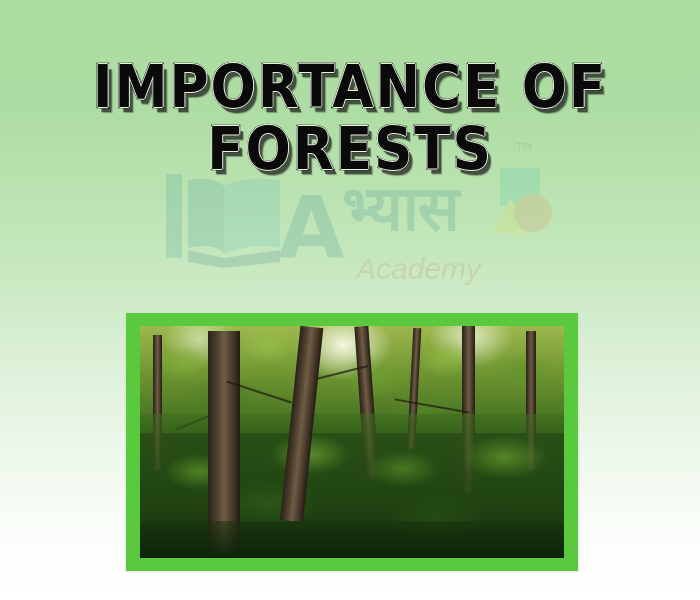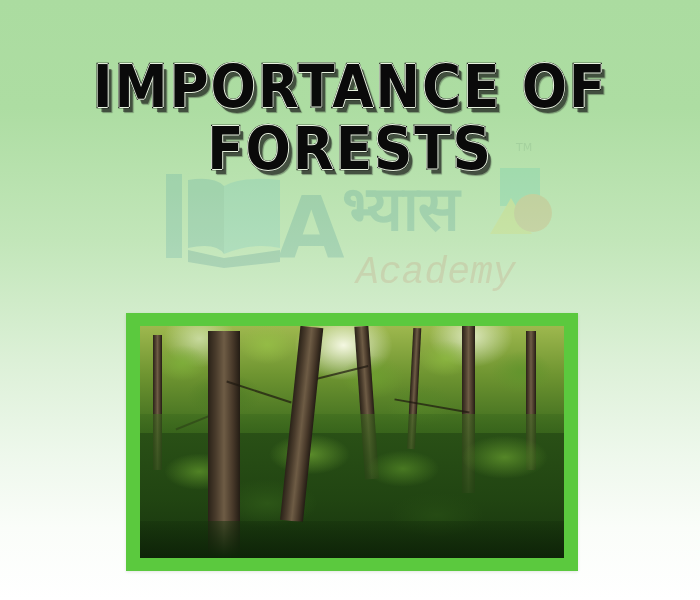--- a/index.html
+++ b/index.html
@@ -63,23 +63,23 @@
     font-weight: bold;
     color: #1F7A8C;
     font-family: "DejaVu Sans", sans-serif;
     line-height: 1;
     letter-spacing: -1px;
   }
   .wm-academy {
     position: absolute;
     left: 196px;
     top: 104px;
-    font-size: 38px;
+    font-size: 30px;
     color: #C2705A;
-    font-family: Liberation Mono, monospace;
+    font-family: Liberation Sans, sans-serif;
     font-style: italic;
     line-height: 1;
     text-align: right;
   }
   .wm-tm {
     position: absolute;
     left: 356px;
     top: -9px;
     font-size: 11px;
     color: #5E8C6A;

